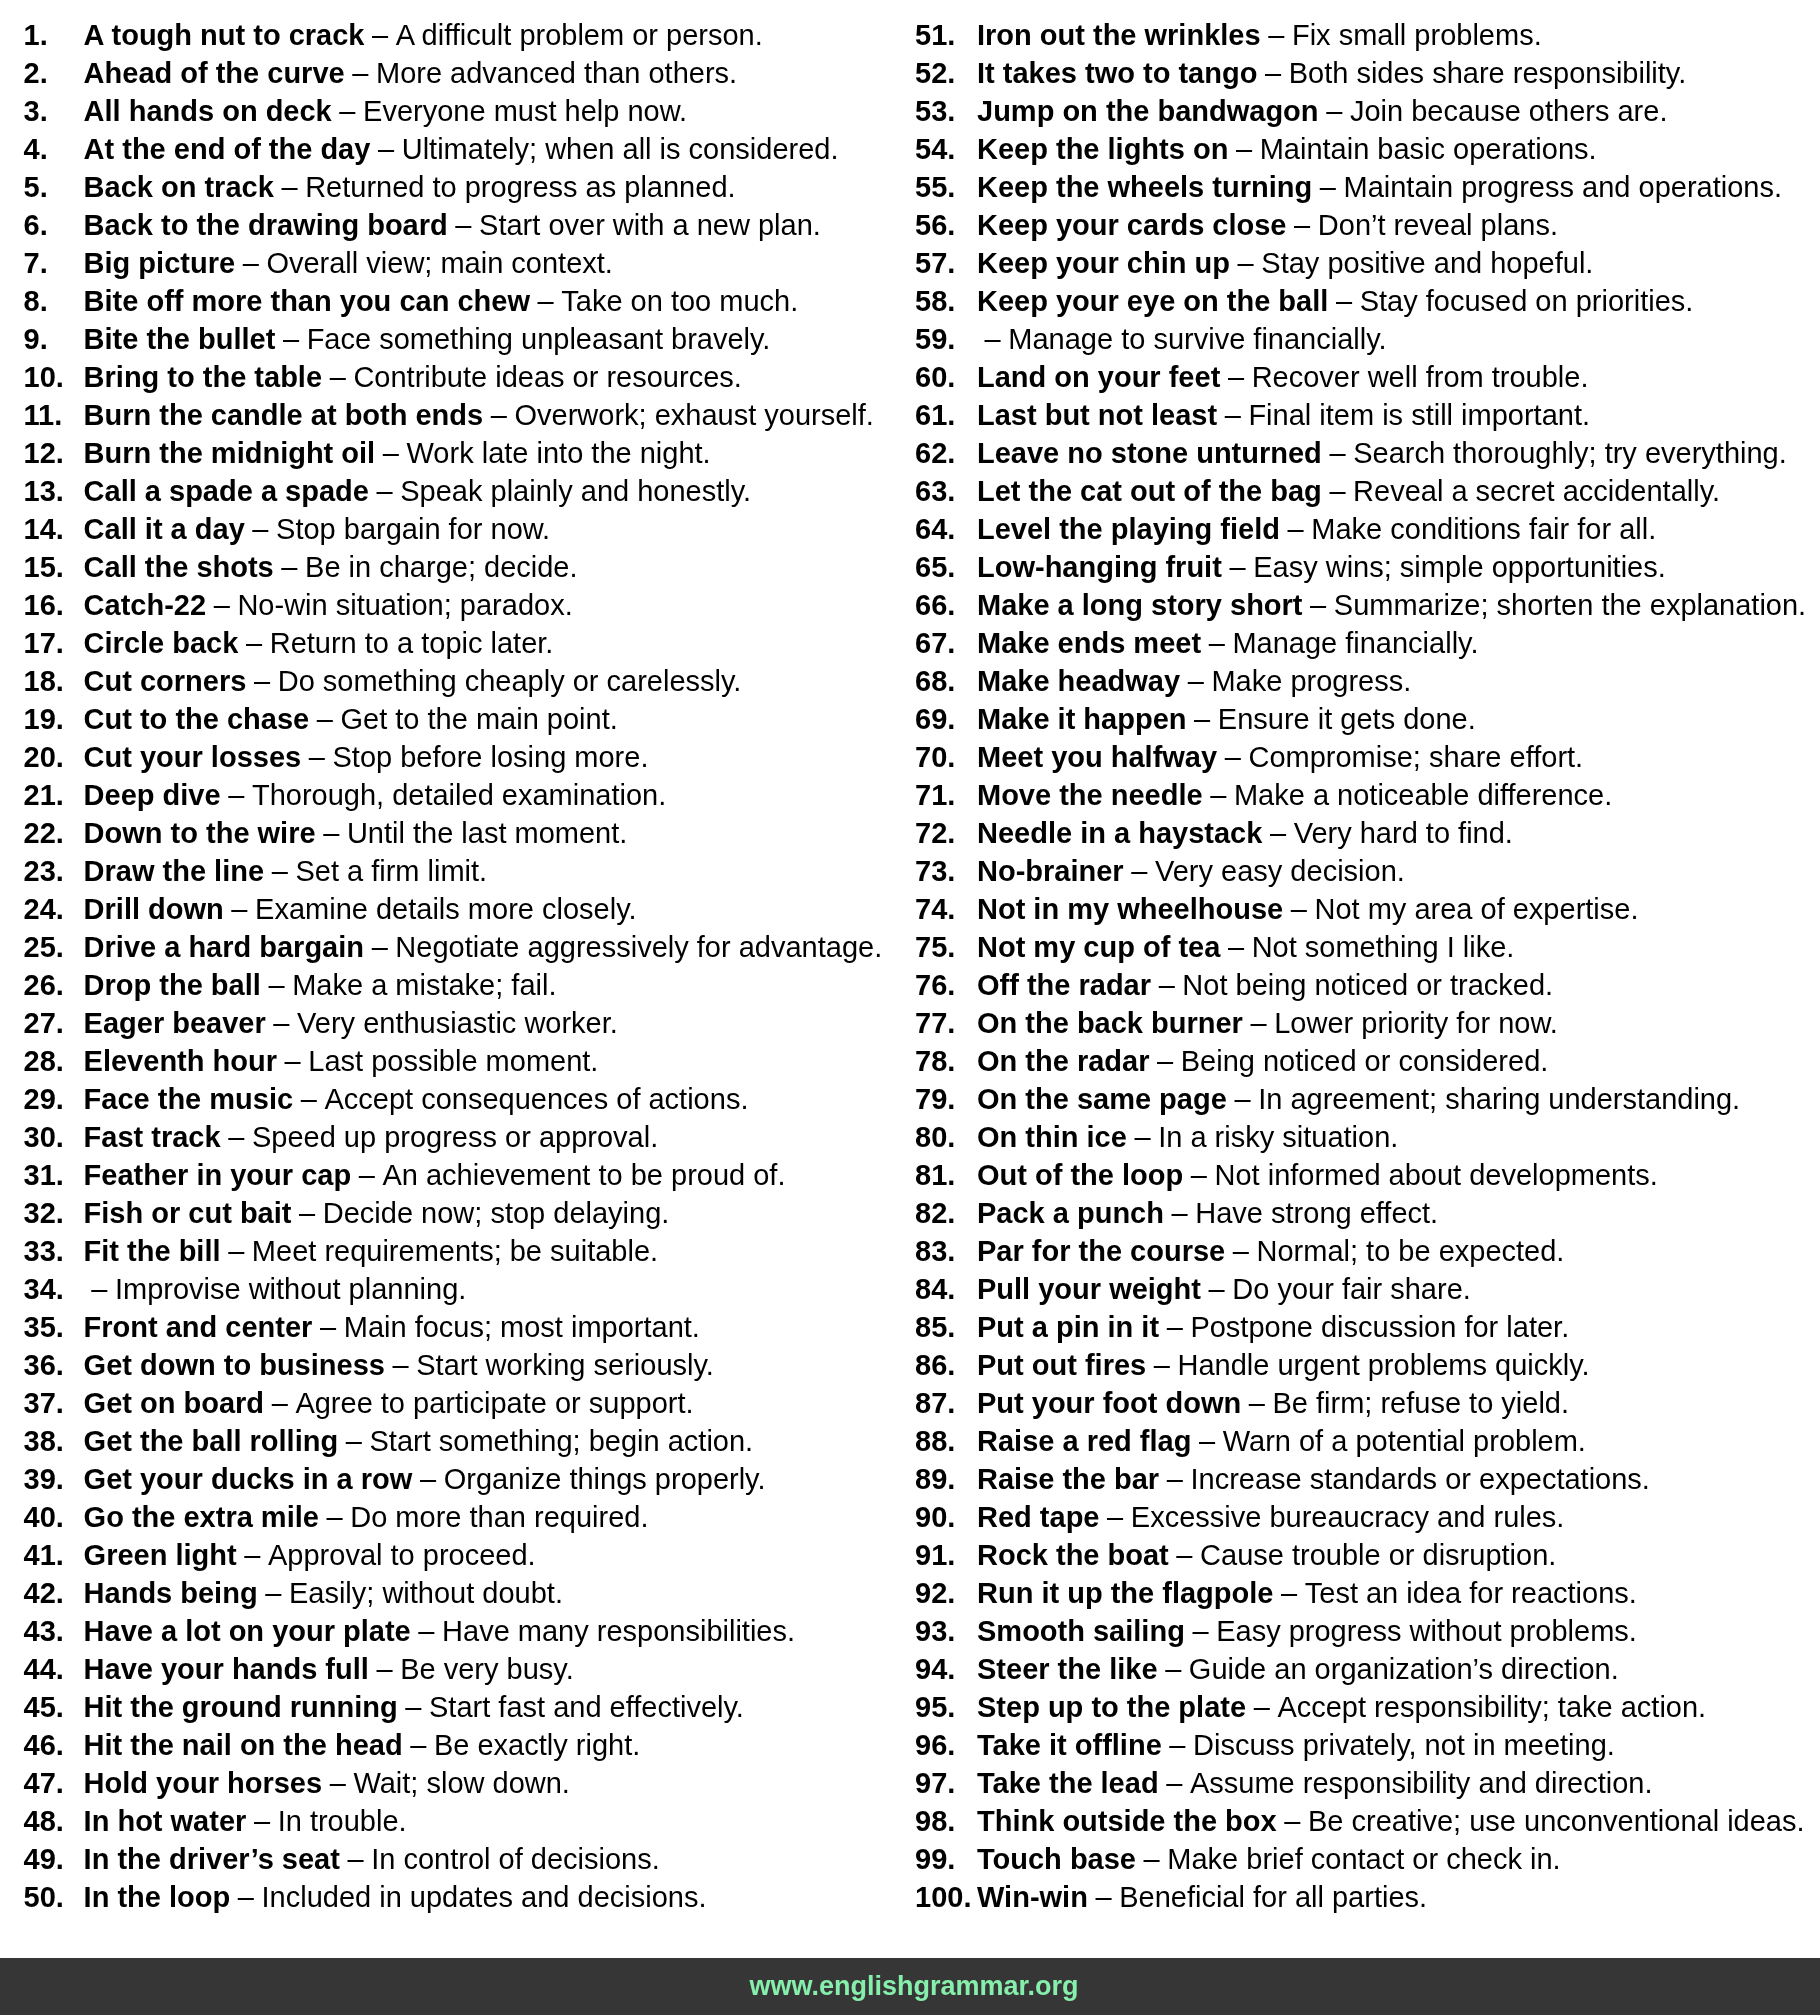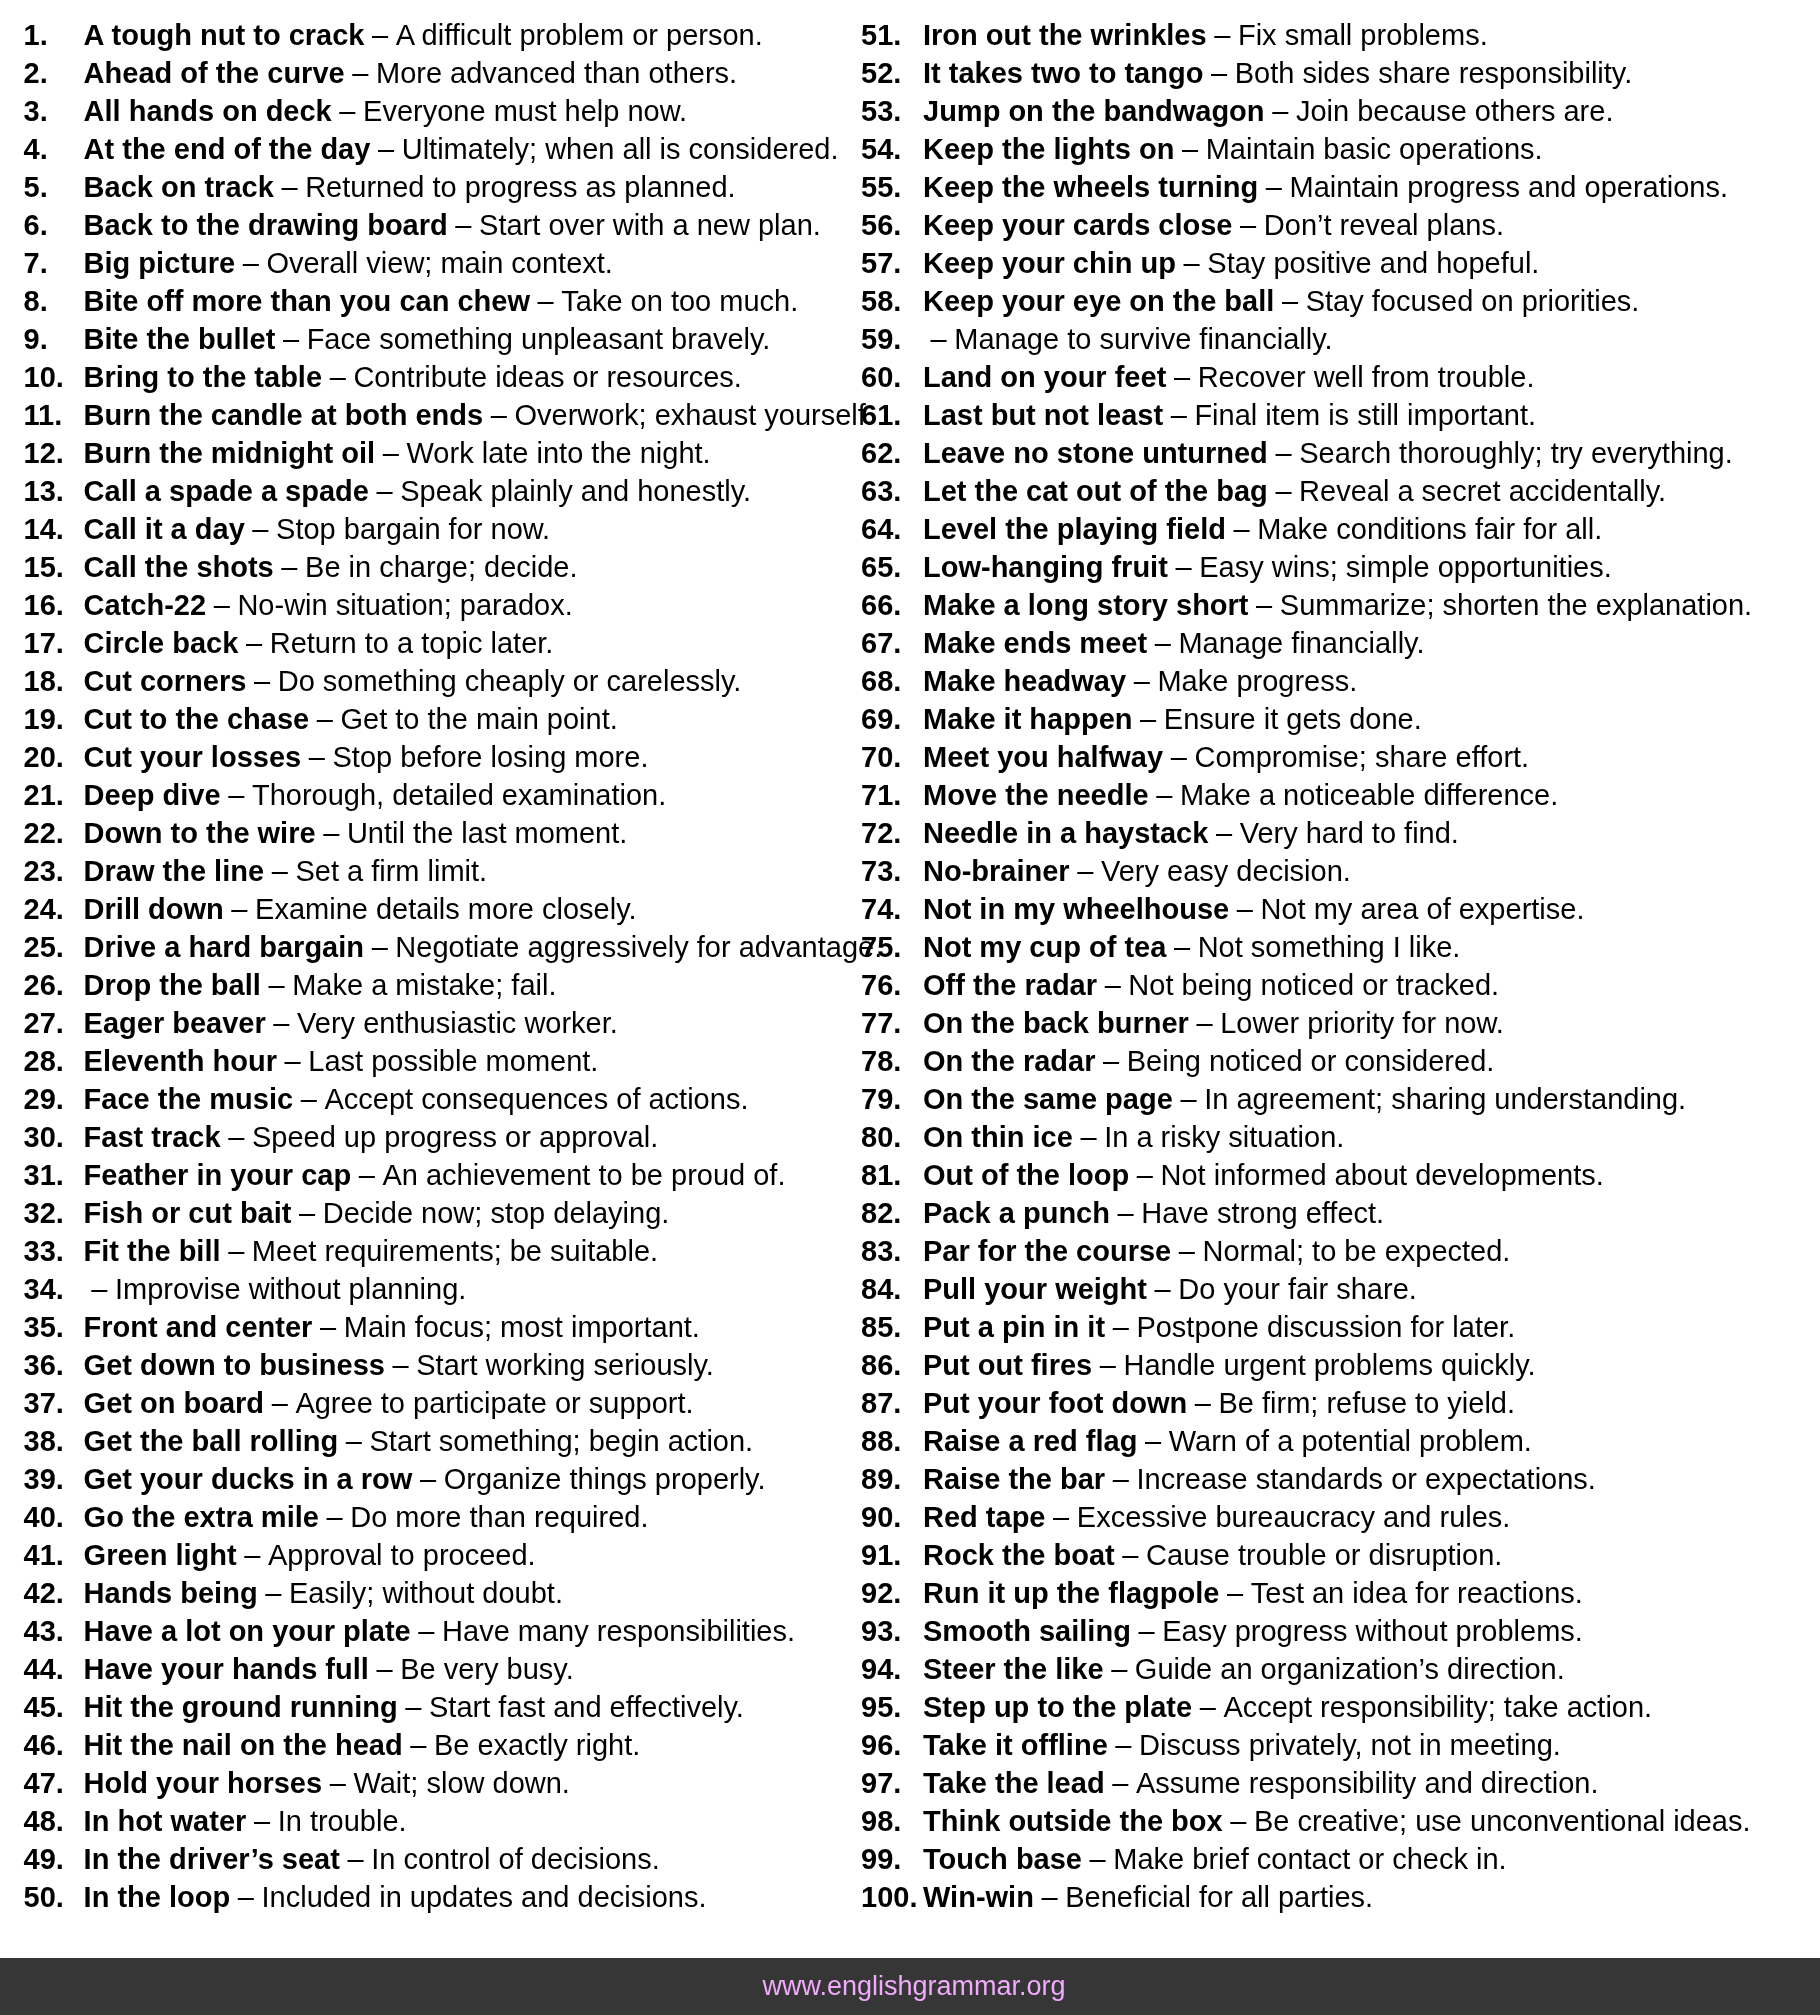--- a/index.html
+++ b/index.html
@@ -25,21 +25,21 @@
     }
     .column {
       position: absolute;
       top: 16px;
       width: 904px;
       margin: 0;
       padding: 0;
       list-style: none;
     }
     .column.left { left: 23.6px; }
-    .column.right { left: 861px; }
+    .column.right { left: 915px; }
 
     .item {
       display: flex;
       align-items: baseline;
       height: 38px;
       line-height: 38px;
       font-size: 29px;
       white-space: nowrap;
     }
     .num {
@@ -65,22 +65,22 @@
       left: 0;
       top: 1958px;
       width: 1820px;
       height: 57px;
       background: #363636;
       display: flex;
       align-items: center;
       justify-content: center;
     }
     .footer-url {
-      color: #f0abfc;
-      font-weight: normal;
+      color: #86efac;
+      font-weight: bold;
       font-size: 27px;
       letter-spacing: 0px;
       margin-left: 8px;
     }
   </style>
 </head>
 <body>
 
 <div class="sheet">
   <ol class="column left">

